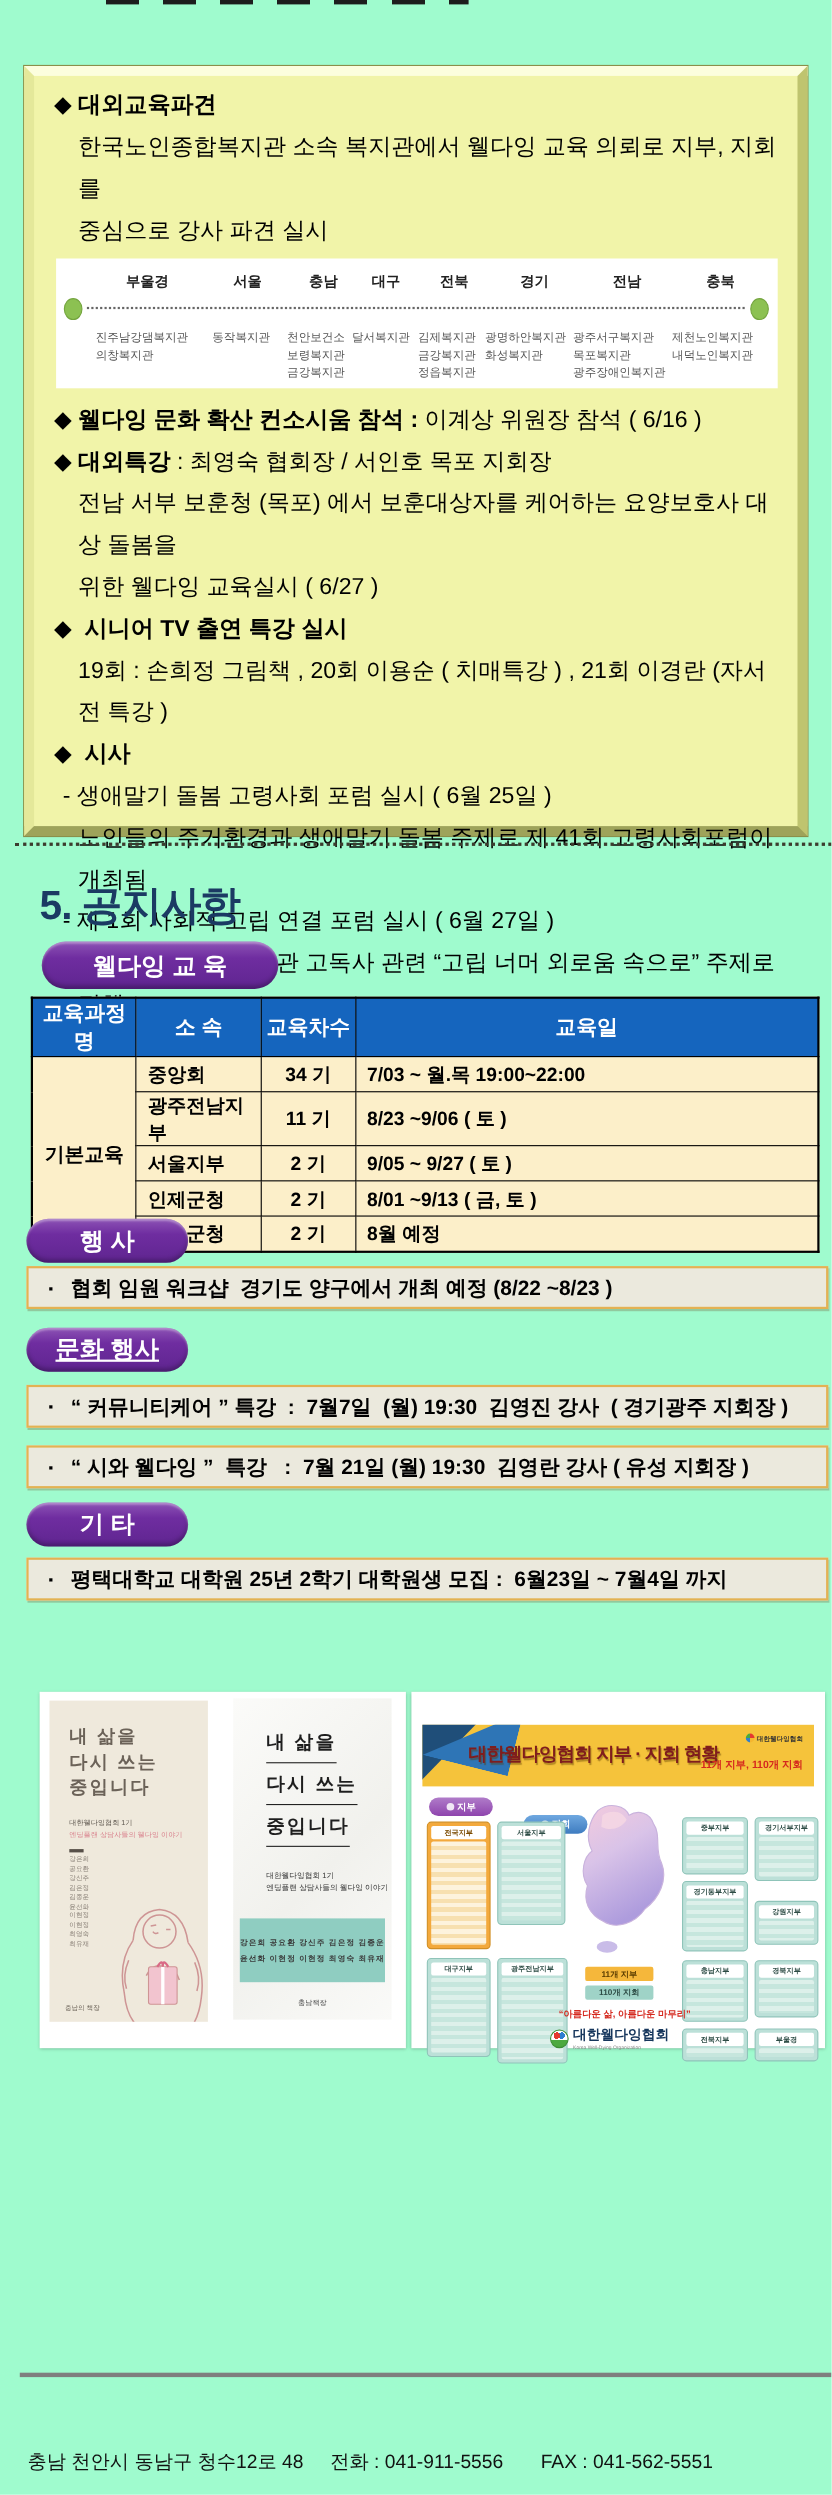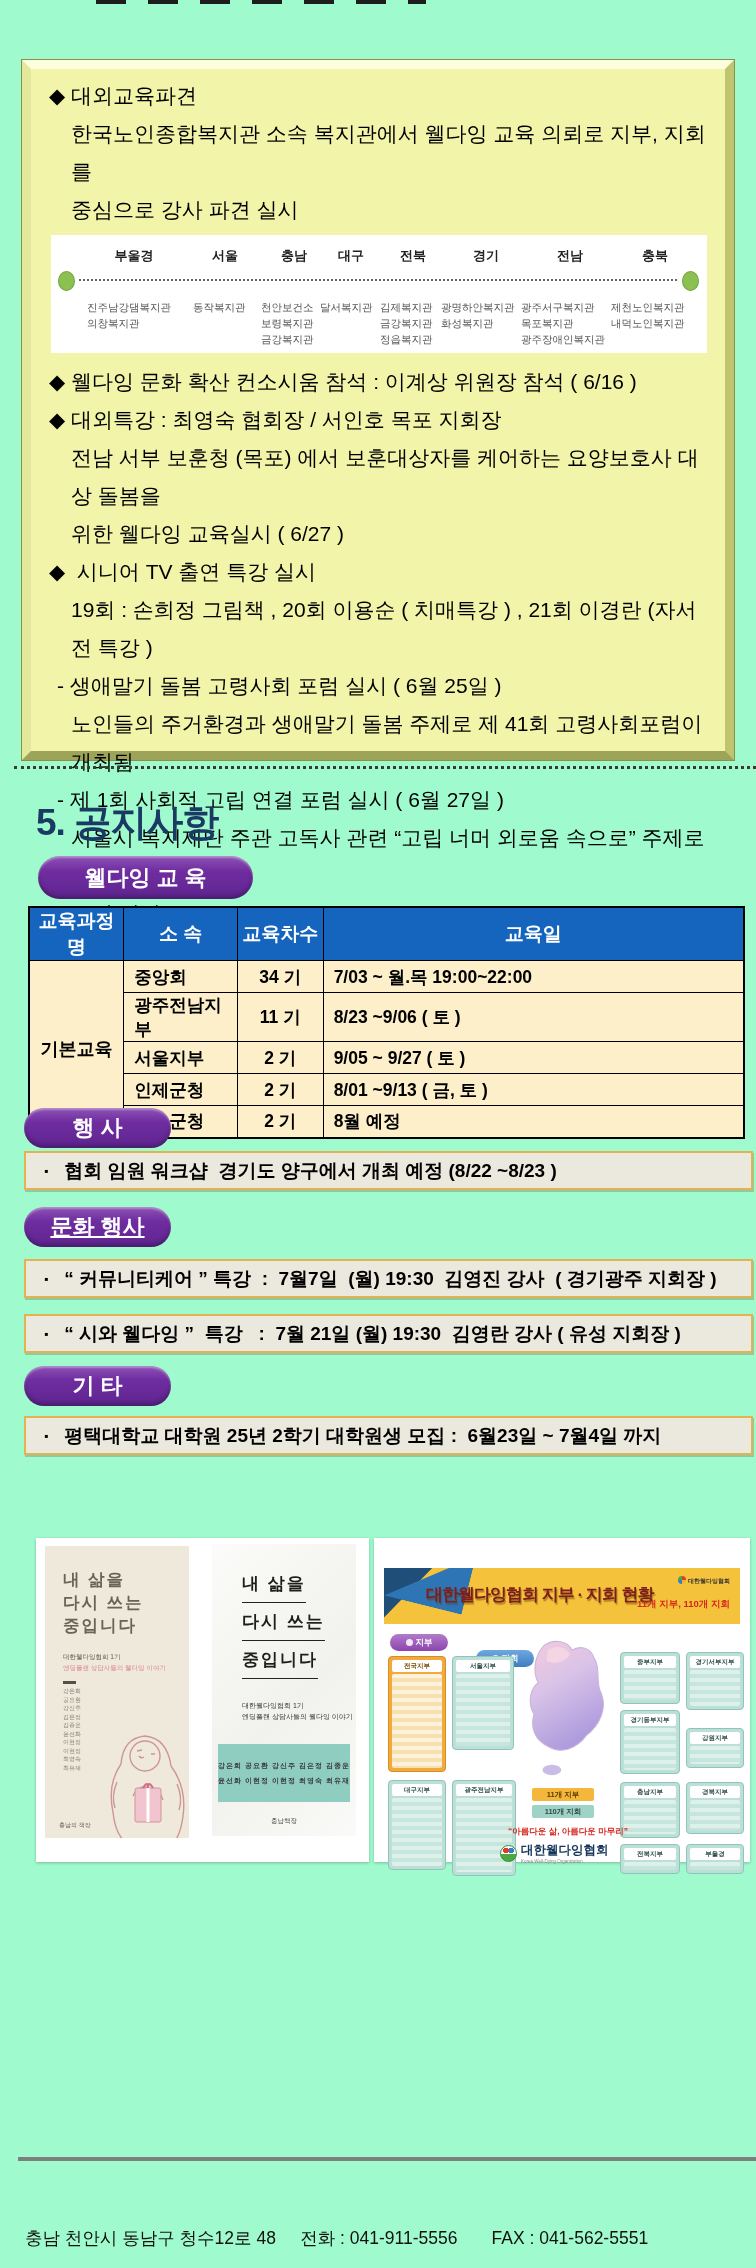--- a/index.html
+++ b/index.html
@@ -12,21 +12,21 @@
   .sec-title { position:absolute; font-size:37px; font-weight:bold; color:#1B3A63; letter-spacing:-1px; }
   .t4 { top:4px; left:36px; }
   .t5 { top:798px; left:36px; }
 
   
   .ybox { position:absolute; top:60px; left:22px; width:712px; height:700px;
     background:#F1F4A9; padding:8px 16px 6px 18px;
     border:9px solid; border-color:#FCFEDE #BFC46F #9EA35A #E4E89A;
     box-shadow:0 0 0 1px #8a8f4a; }
   .line { font-size:21px; line-height:38px; color:#000; white-space:pre-wrap; }
-  .line b { font-weight:normal; }
+  .line b { font-weight:bold; }
   .ind { padding-left:22px; }
   .ind1 { padding-left:8px; }
 
   
   .timeline { position:relative; height:118px; background:#fff; margin:6px 2px 10px 2px; }
   .dotline { position:absolute; top:44px; left:28px; right:30px; border-top:2px dotted #666; }
   .tdot { position:absolute; top:36px; width:17px; height:20px; border-radius:50%;
     background:#8CC152; border:1px solid #74a53e; }
   .tdot.l { left:7px; } .tdot.r { right:8px; }
   .region { position:absolute; top:12px; }
@@ -223,20 +223,21 @@
           </div>
       </div>
     </div>
 
     <div class="line"><b>◆ 웰다잉 문화 확산 컨소시움 참석 : </b><span>이계상 위원장 참석 ( 6/16 )</span></div>
     <div class="line"><b>◆ 대외특강 </b><span>: 최영숙 협회장 / 서인호 목포 지회장</span></div>
     <div class="line ind">전남 서부 보훈청 (목포) 에서 보훈대상자를 케어하는 요양보호사 대상 돌봄을</div>
     <div class="line ind">위한 웰다잉 교육실시 ( 6/27 )</div>
     <div class="line"><b>◆  시니어 TV 출연 특강 실시</b></div>
     <div class="line ind">19회 : 손희정 그림책 , 20회 이용순 ( 치매특강 ) , 21회 이경란 (자서전 특강 )</div>
+    <div class="line"><b>◆  시사</b></div>
     <div class="line ind1">- 생애말기 돌봄 고령사회 포럼 실시 ( 6월 25일 )</div>
     <div class="line ind">노인들의 주거환경과 생애말기 돌봄 주제로 제 41회 고령사회포럼이 개최됨</div>
     <div class="line ind1">- 제 1회 사회적 고립 연결 포럼 실시 ( 6월 27일 )</div>
     <div class="line ind">서울시 복지재단 주관 고독사 관련 “고립 너머 외로움 속으로” 주제로 정책</div>
     <div class="line ind">포럼 실시</div>
   </div>
 
   <div class="dotsep"></div>
 
   <div class="sec-title t5">5. 공지사항</div>

